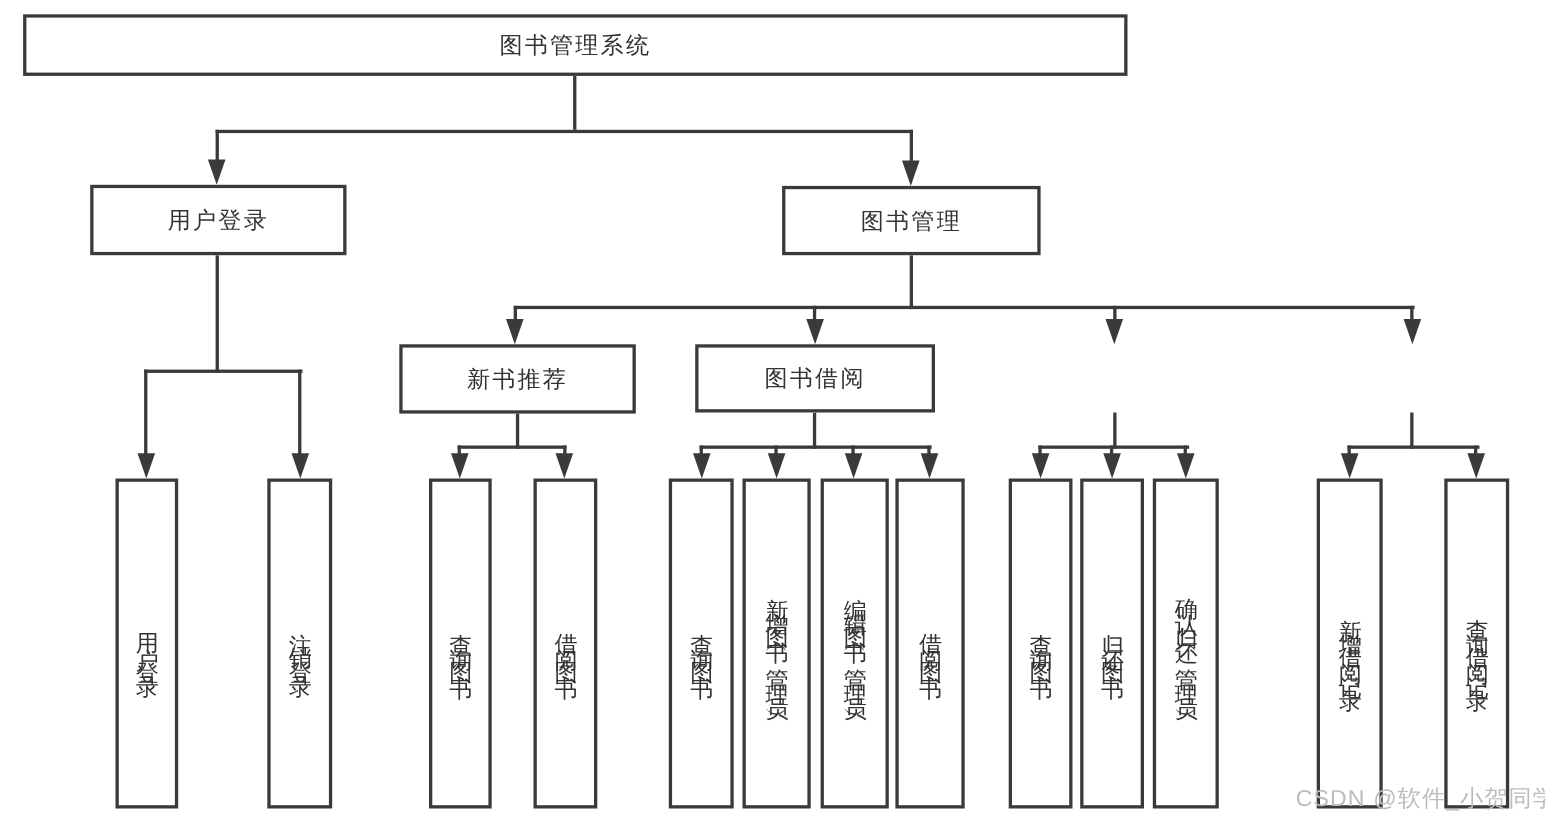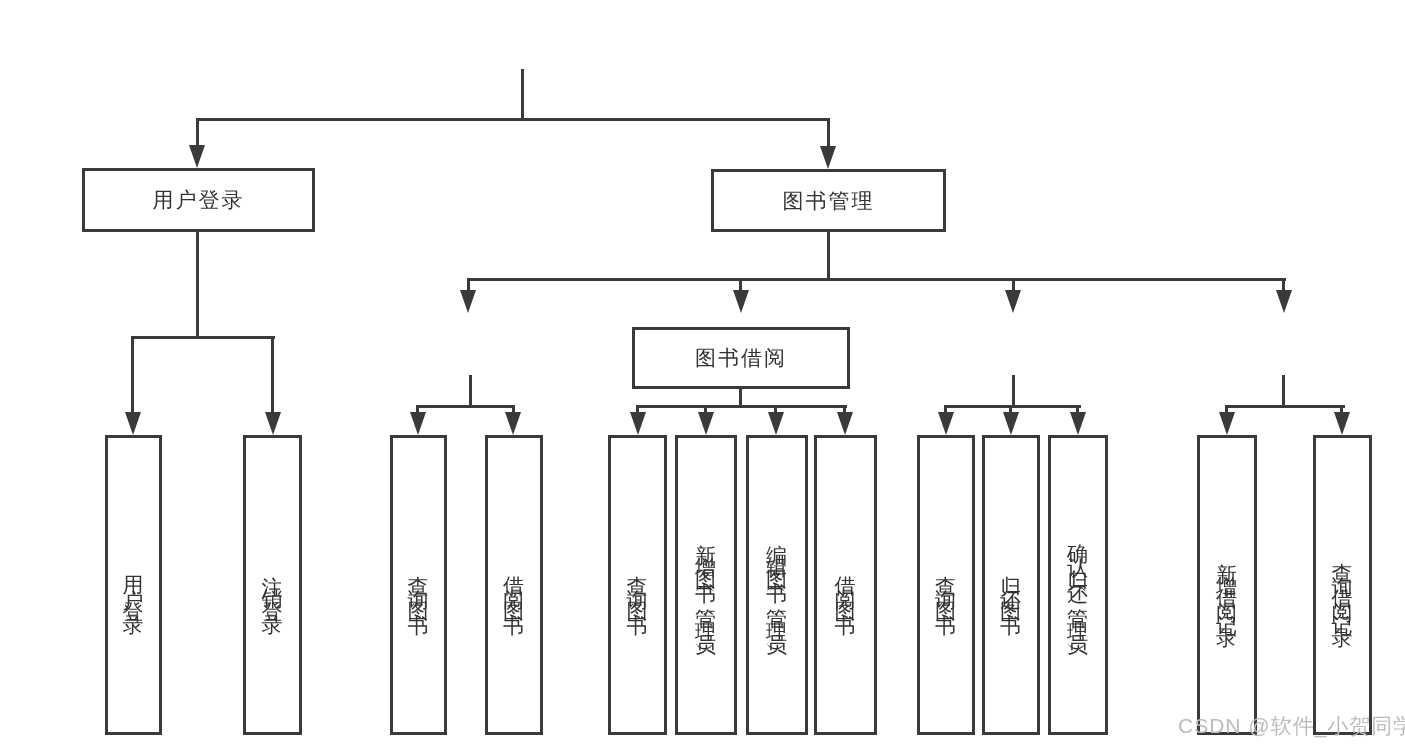--- a/index.html
+++ b/index.html
@@ -90,31 +90,37 @@
   <div class="v" style="left:1076px;top:405px;height:12px;"></div>
   <div class="arr" style="left:1070px;top:412px;"></div>
 
   <div class="v" style="left:1282px;top:375px;height:33px;"></div>
   <div class="h" style="left:1225px;top:405px;width:120px;"></div>
   <div class="v" style="left:1225px;top:405px;height:12px;"></div>
   <div class="arr" style="left:1219px;top:412px;"></div>
   <div class="v" style="left:1340px;top:405px;height:12px;"></div>
   <div class="arr" style="left:1334px;top:412px;"></div>
 
+  <div class="box" style="left:21px;top:13px;width:1004px;height:56px;">
+    <span>图书管理系统</span>
+  </div>
 
   <div class="box" style="left:82px;top:168px;width:233px;height:64px;">
     <span>用户登录</span>
   </div>
 
   <div class="box" style="left:711px;top:169px;width:235px;height:63px;text-align:right;">
     <span>图书管理</span>
   </div>
 
+  <div class="box" style="left:363px;top:313px;width:215px;height:63px;">
+    <span>新书推荐</span>
+  </div>
 
-  <div class="box" style="left:632px;top:313px;width:218px;height:62px;margin-top:14px;">
+  <div class="box" style="left:632px;top:313px;width:218px;height:62px;">
     <span>图书借阅</span>
   </div>
 
 
 
   <div class="leaf" style="left:105px;top:435px;width:57px;height:300px;">
     <span>用户登录</span>
   </div>
   <div class="leaf" style="left:243px;top:435px;width:59px;height:300px;">
     <span>注销登录</span>

